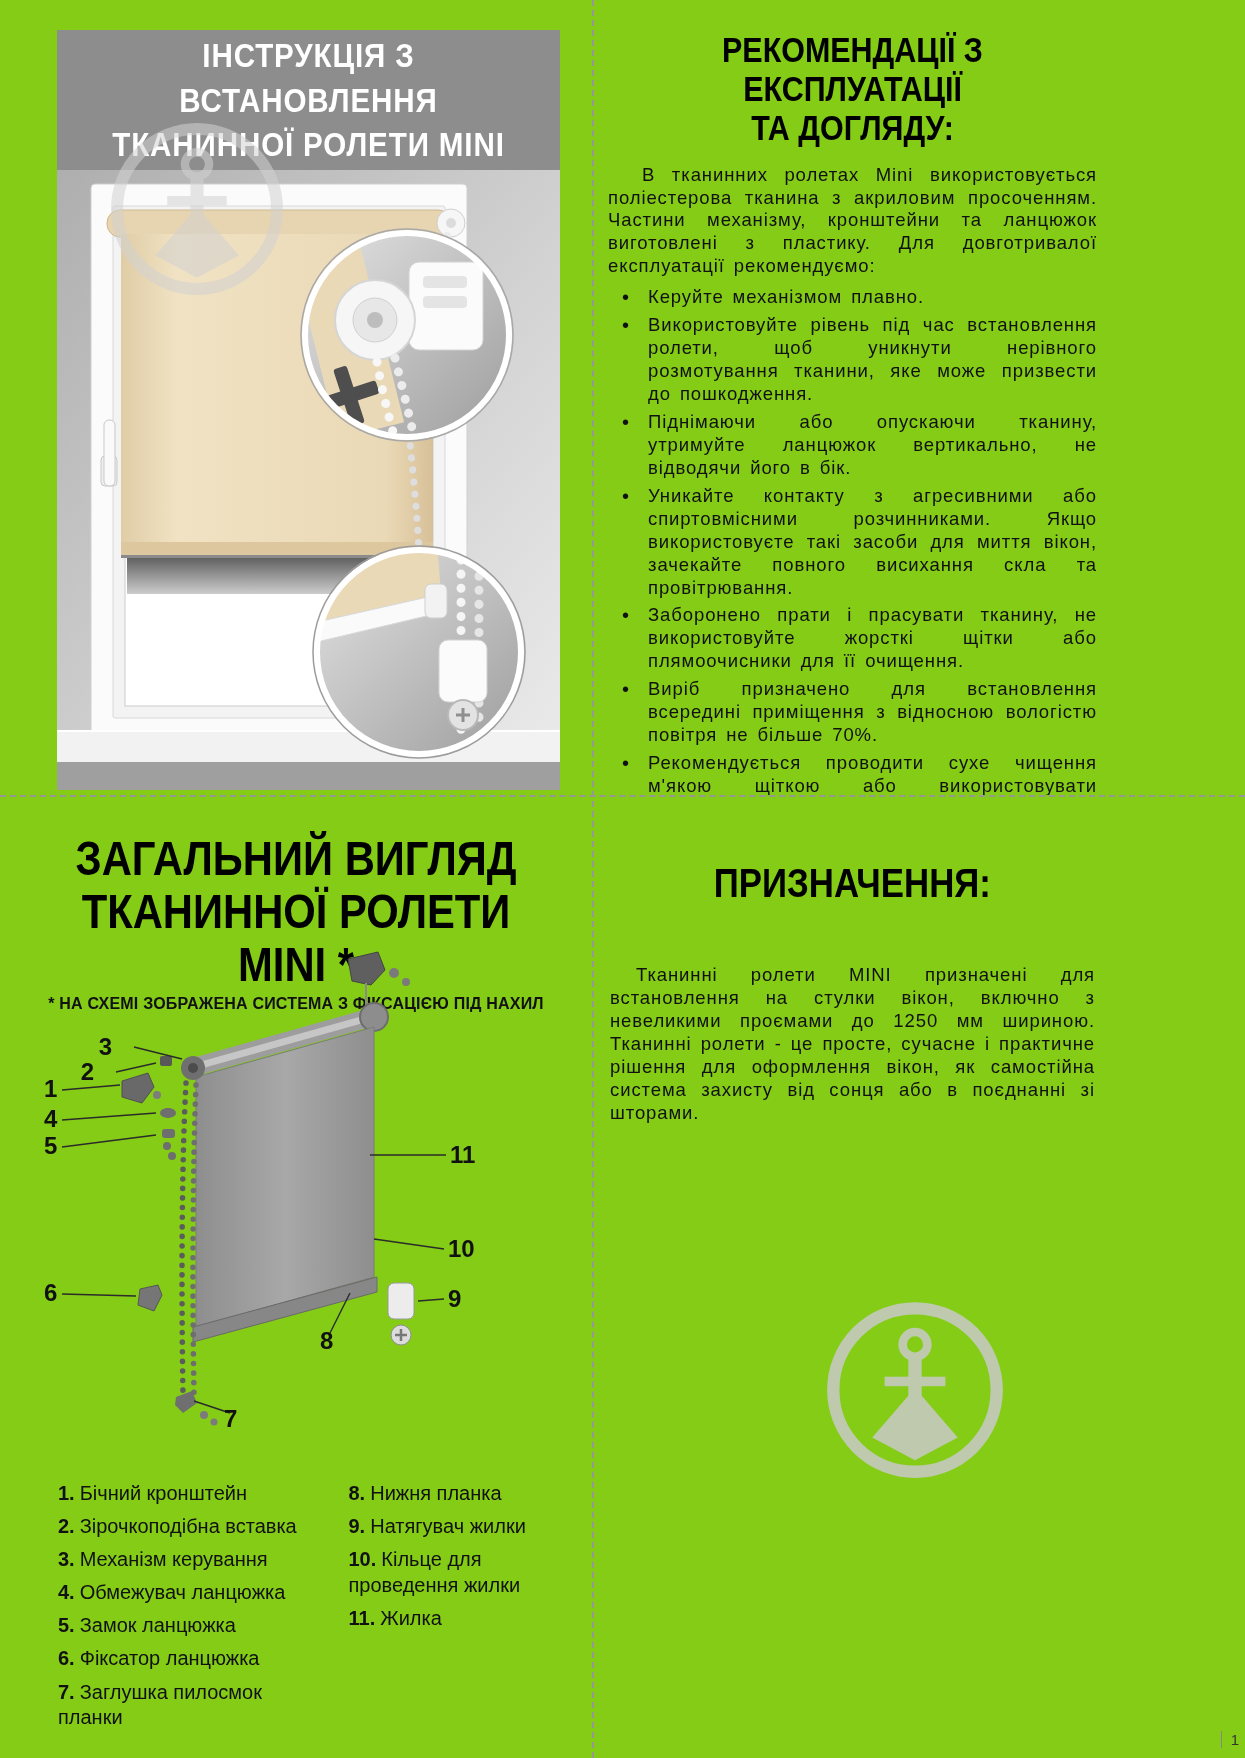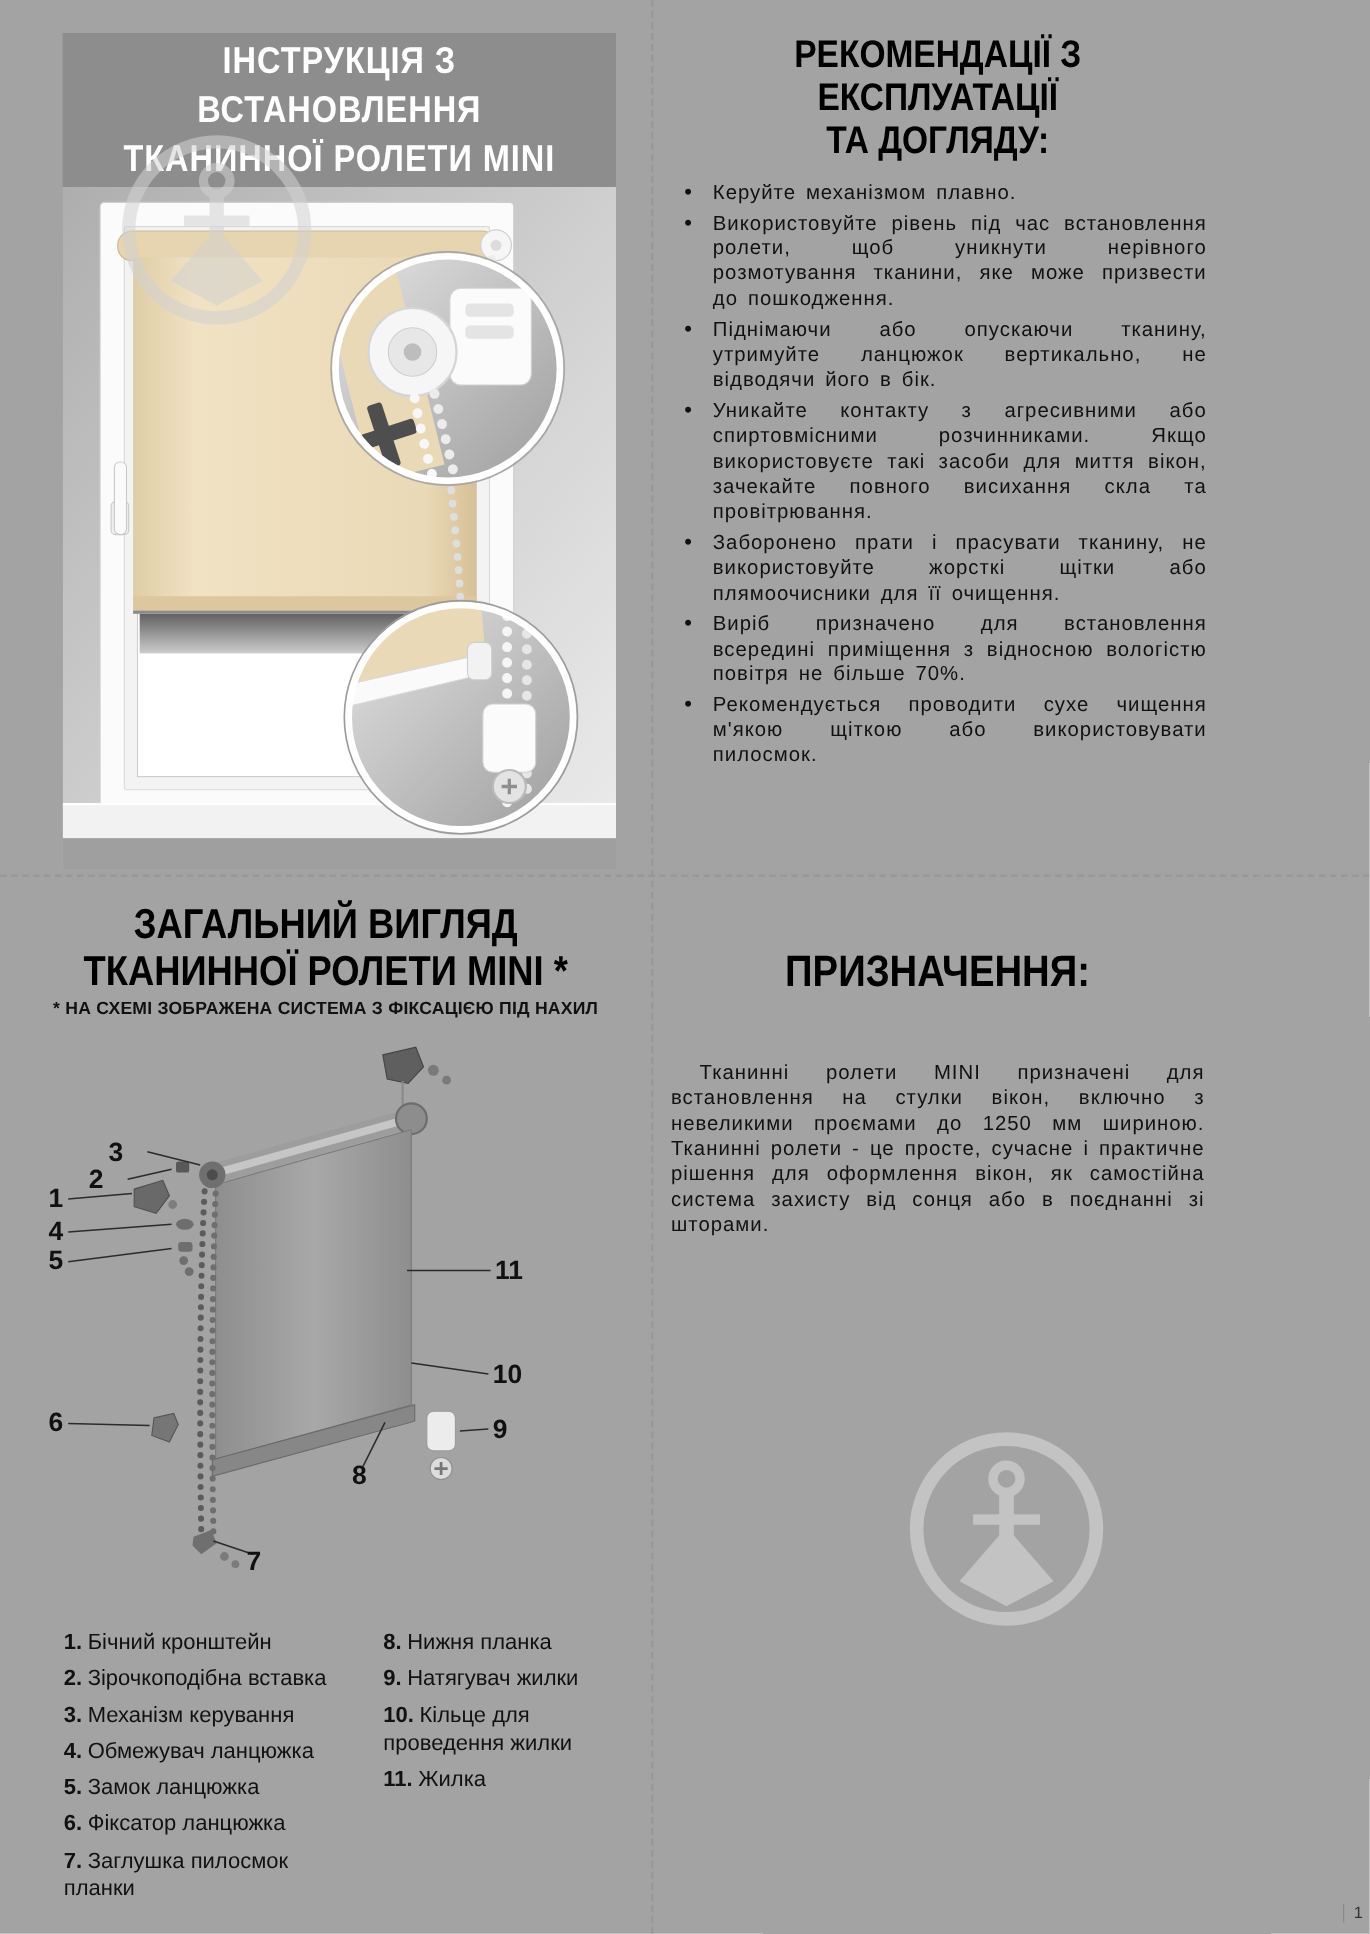--- a/index.html
+++ b/index.html
@@ -4,21 +4,21 @@
 <style>
   :root{
     --header-gray:#8d8d8d;
     --fabric-beige:#ead9b6;
     --diagram-gray:#9c9c9c;
     --watermark-gray:#c9c9c9;
     --text-color:#111111;
   }
   *{margin:0;padding:0;box-sizing:border-box;}
   body{background:#ffffff;font-family:"Liberation Sans","DejaVu Sans",sans-serif;color:var(--text-color);}
-  .page{position:relative;width:1245px;height:1758px;background:#a3a3a3;overflow:hidden;}
+  .page{position:relative;width:1245px;height:1758px;background:#84cc16;overflow:hidden;}
 
   .divider-v{position:absolute;left:592px;top:0;height:100%;border-left:2px dashed #979797;}
   .divider-h{position:absolute;top:795px;left:0;width:100%;border-top:2px dashed #979797;}
 
   .q{position:absolute;overflow:hidden;}
   .q.tl{left:0;top:0;width:592px;height:795px;}
   .q.tr{left:594px;top:0;width:651px;height:795px;padding:24px 148px 0 14px;}
   .q.bl{left:0;top:797px;width:592px;height:961px;}
   .q.br{left:594px;top:797px;width:651px;height:961px;padding:34px 150px 0 16px;}
 
@@ -27,21 +27,21 @@
   
   .gray-header{position:absolute;left:57px;top:30px;width:503px;height:140px;background:var(--header-gray);
     color:#fff;display:flex;align-items:center;justify-content:center;text-align:center;z-index:2;}
   .gray-header .title{font-size:34px;font-weight:700;line-height:1.32;letter-spacing:1px;}
   .photo{position:absolute;left:57px;top:170px;width:503px;height:620px;z-index:1;}
   .wm-top{position:absolute;left:104px;top:116px;width:186px;height:186px;color:#d2d2d2;opacity:.55;z-index:3;}
 
   
   h2{text-align:center;font-weight:700;color:#000;}
   .q.tr h2{font-size:35px;line-height:1.12;margin:6px 0 16px;}
-  .q.bl h2{font-size:38px;line-height:1.1;margin:24px 10px 4px;}
+  .q.bl h2{font-size:48px;line-height:1.1;margin:36px 10px 4px;}
   .q.br h2{font-size:40px;margin:30px 0 58px;}
   .subtitle{text-align:center;font-size:16px;font-weight:700;letter-spacing:.2px;margin:2px 6px 0;}
 
   
   .body-text{font-size:18.5px;line-height:1.24;letter-spacing:.9px;word-spacing:3px;text-align:justify;}
   .intro{text-indent:34px;margin-bottom:8px;}
   .bullets{list-style:none;margin-top:4px;}
   .bullets li{position:relative;padding-left:40px;margin-bottom:5px;text-align:justify;}
   .bullets li::before{content:"•";position:absolute;left:14px;top:-1px;font-size:20px;}
   .purpose-par{text-indent:26px;}
@@ -197,20 +197,21 @@
     </div>
   </section>
 
   <section class="q tr">
     <h2>
       <span class="cond">
         <span>РЕКОМЕНДАЦІЇ З ЕКСПЛУАТАЦІЇ</span><br>
         <span>ТА ДОГЛЯДУ:</span>
       </span>
     </h2>
+    <p class="body-text intro">В тканинних ролетах Mini використовується поліестерова тканина з акриловим просоченням. Частини механізму, кронштейни та ланцюжок виготовлені з пластику. Для довготривалої експлуатації рекомендуємо:</p>
     <ul class="bullets body-text">
 
         <li class="bullet-item">
           <span class="btxt">Керуйте механізмом плавно.</span>
         </li>
 
         <li class="bullet-item">
           <span class="btxt">Використовуйте рівень під час встановлення ролети, щоб уникнути нерівного розмотування тканини, яке може призвести до пошкодження.</span>
         </li>
 

